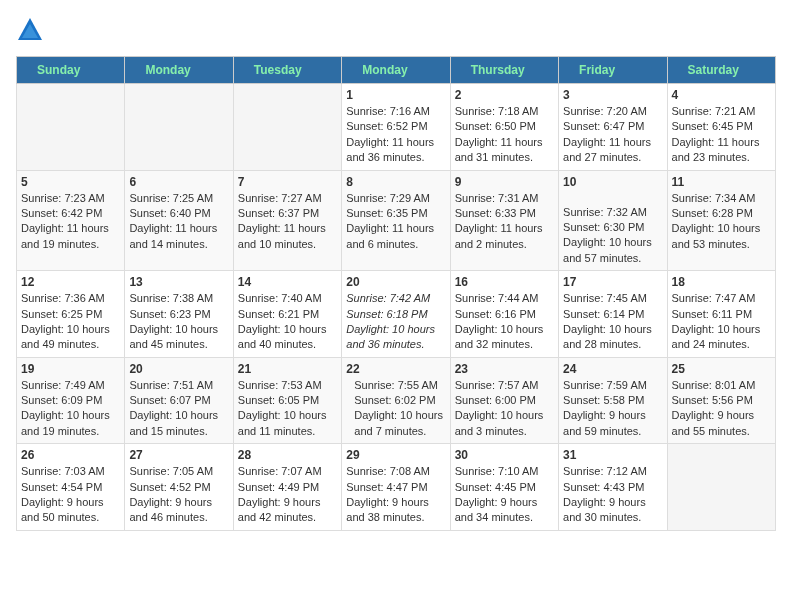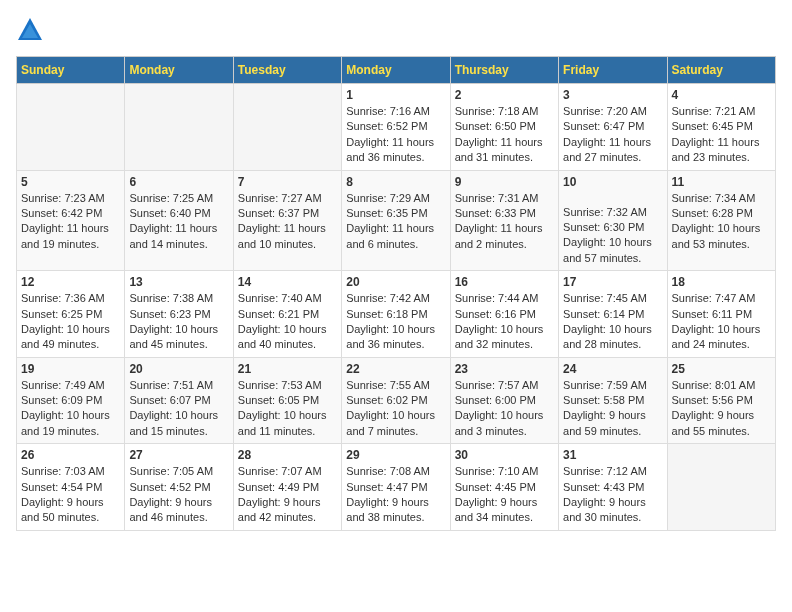--- a/index.html
+++ b/index.html
@@ -46,22 +46,22 @@
       font-size: 14px;
       color: #555;
     }
     .calendar {
       width: 100%;
       border-collapse: collapse;
       font-size: 11px;
     }
     .calendar thead tr th {
       background-color: #2e6da4;
-      color: #fde047;
-      padding: 6px 4px;
+      color: #86efac;
+      padding: 6px 20px;
       text-align: left;
       font-size: 12px;
       font-weight: bold;
       border: 1px solid #ccc;
     }
     .calendar tbody tr td {
       vertical-align: top;
       border: 1px solid #ddd;
       padding: 4px;
       width: 14.28%;
@@ -220,21 +220,21 @@
         </td>
         <td>
           <div class="day-number">14</div>
           <div class="day-info" style="white-space: pre-line;">Sunrise: 7:40 AM
 Sunset: 6:21 PM
 Daylight: 10 hours
 and 40 minutes.</div>
         </td>
         <td>
           <div class="day-number">20</div>
-          <div class="day-info" style="white-space: pre-line;">Sunrise: 7:42 AM
+          <div class="day-info" style="white-space: pre-line; font-style: italic;">Sunrise: 7:42 AM
 Sunset: 6:18 PM
 Daylight: 10 hours
 and 36 minutes.</div>
         </td>
         <td>
           <div class="day-number">16</div>
           <div class="day-info" style="white-space: pre-line;">Sunrise: 7:44 AM
 Sunset: 6:16 PM
 Daylight: 10 hours
 and 32 minutes.</div>
@@ -271,21 +271,21 @@
         </td>
         <td>
           <div class="day-number">21</div>
           <div class="day-info" style="white-space: pre-line;">Sunrise: 7:53 AM
 Sunset: 6:05 PM
 Daylight: 10 hours
 and 11 minutes.</div>
         </td>
         <td>
           <div class="day-number">22</div>
-          <div class="day-info" style="white-space: pre-line;">Sunrise: 7:55 AM
+          <div class="day-info" style="white-space: pre-line; margin-left: 8px;">Sunrise: 7:55 AM
 Sunset: 6:02 PM
 Daylight: 10 hours
 and 7 minutes.</div>
         </td>
         <td>
           <div class="day-number">23</div>
           <div class="day-info" style="white-space: pre-line;">Sunrise: 7:57 AM
 Sunset: 6:00 PM
 Daylight: 10 hours
 and 3 minutes.</div>

